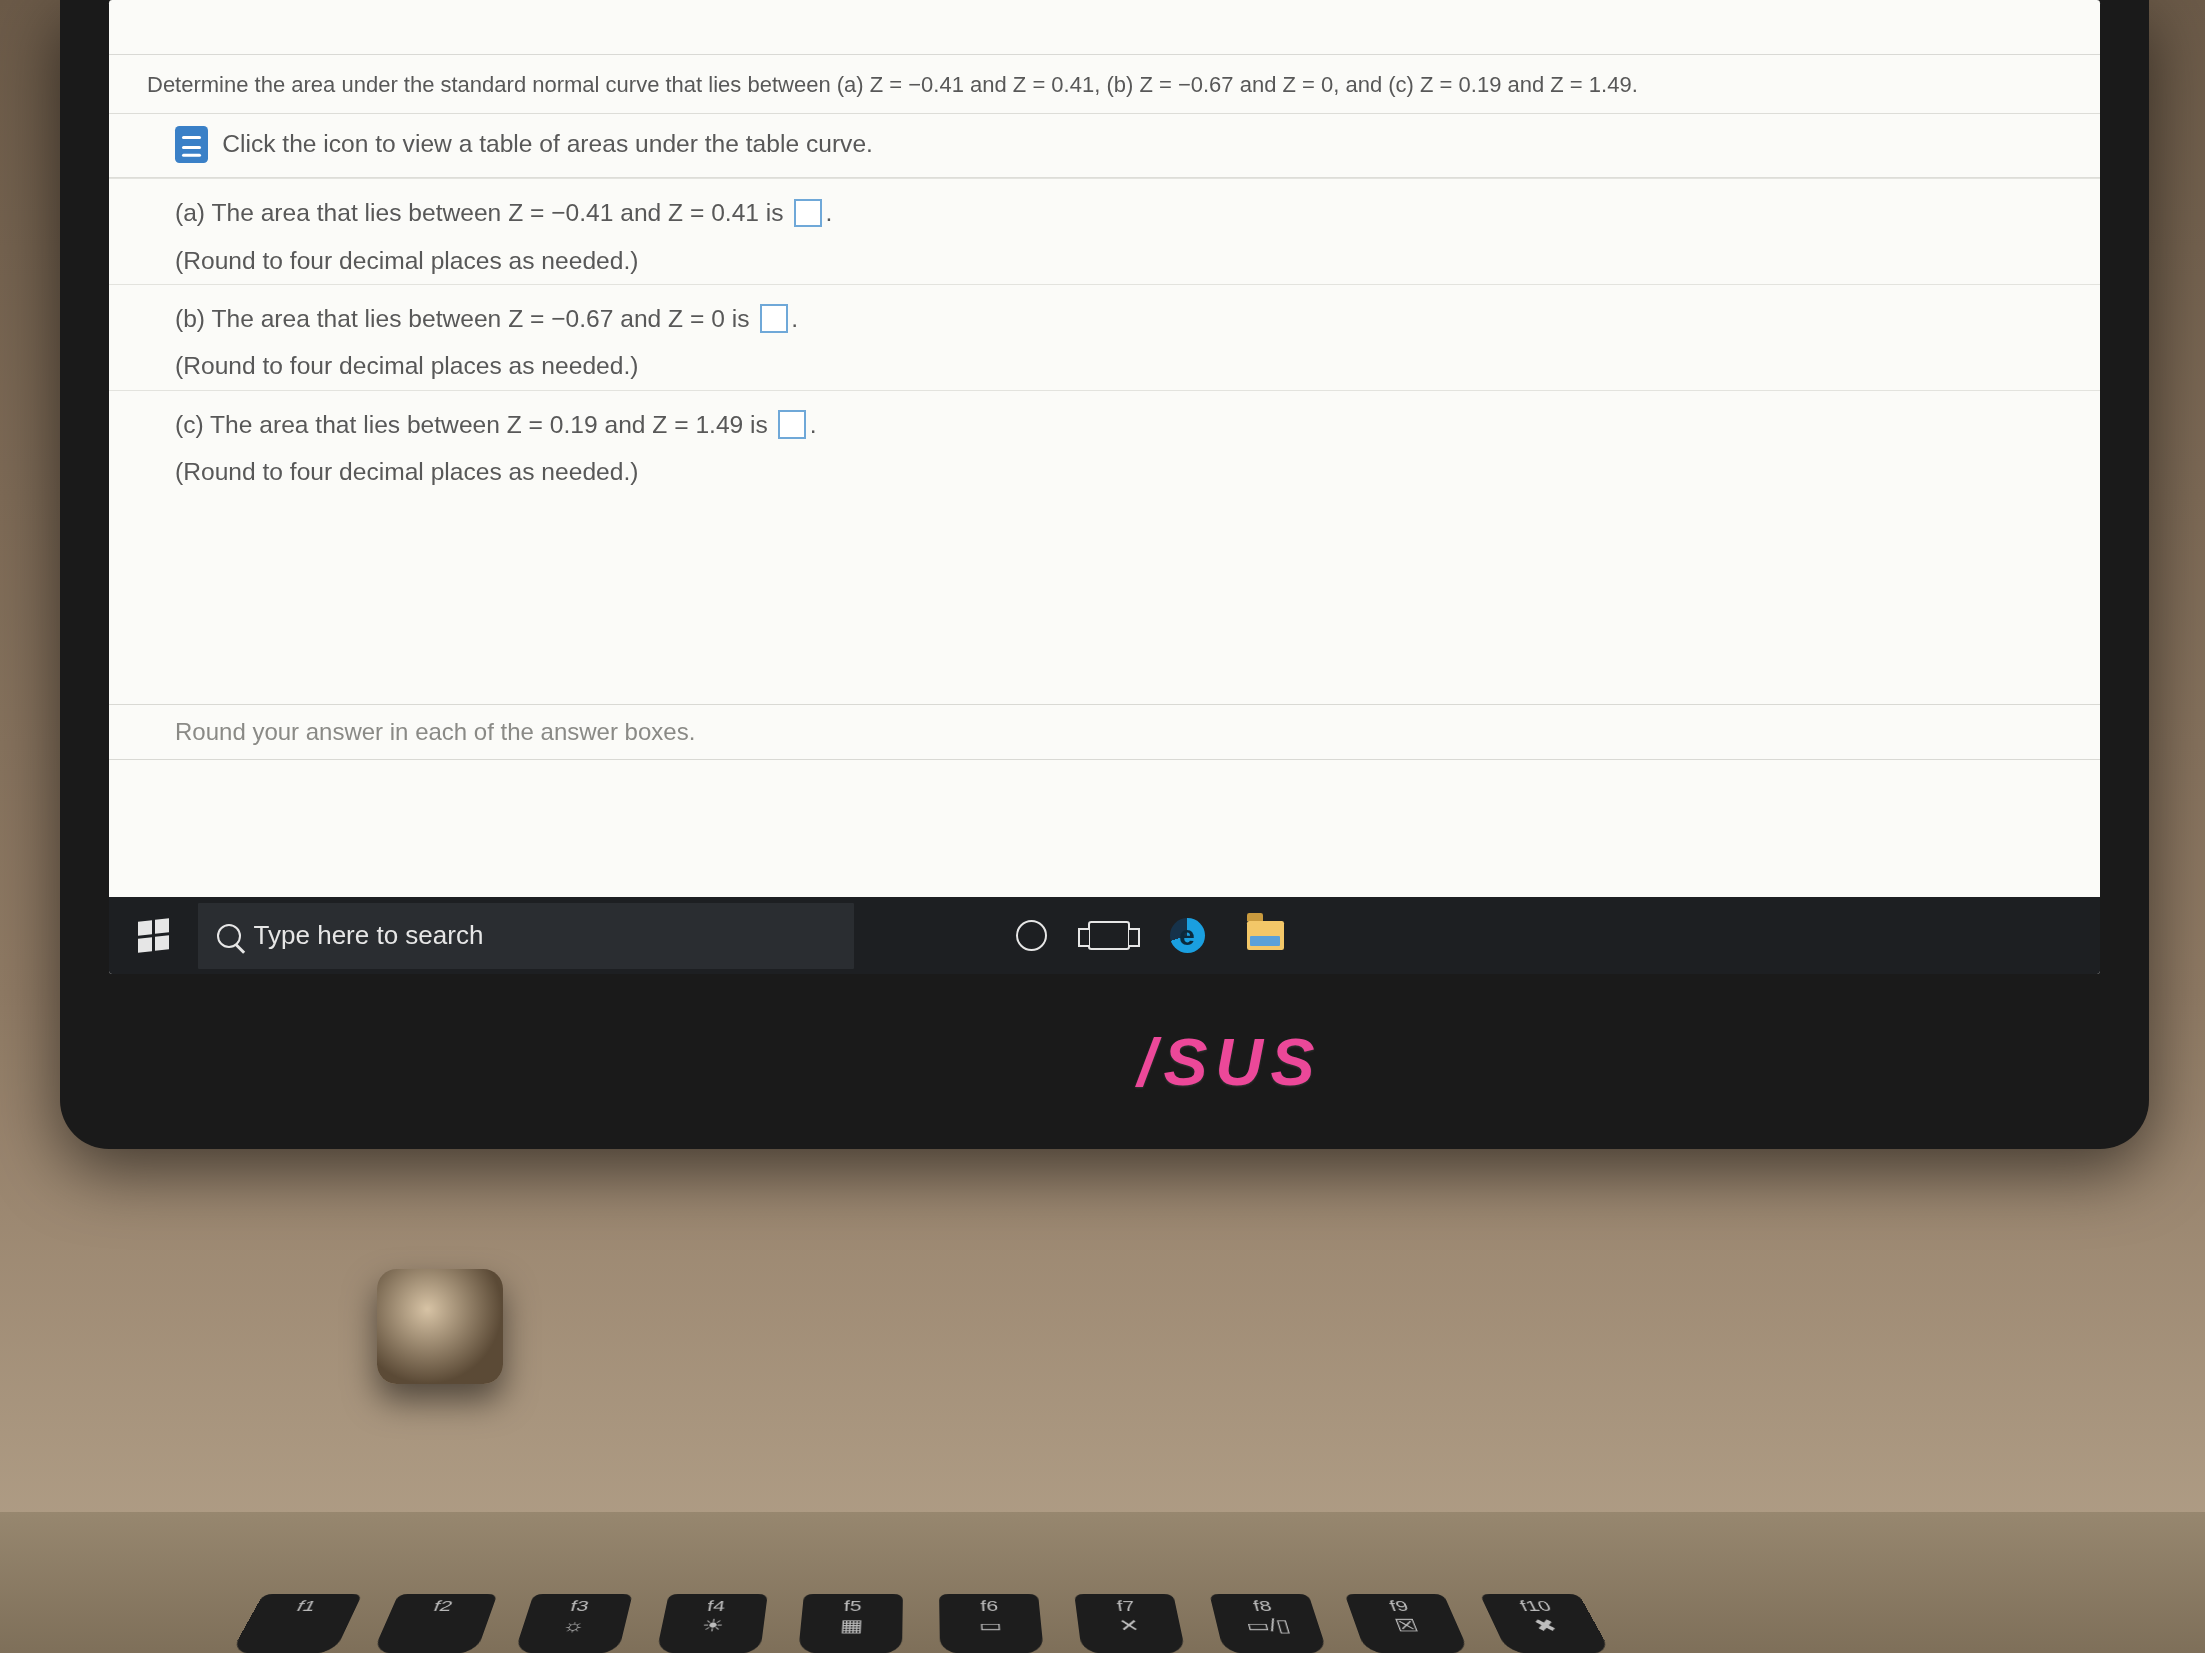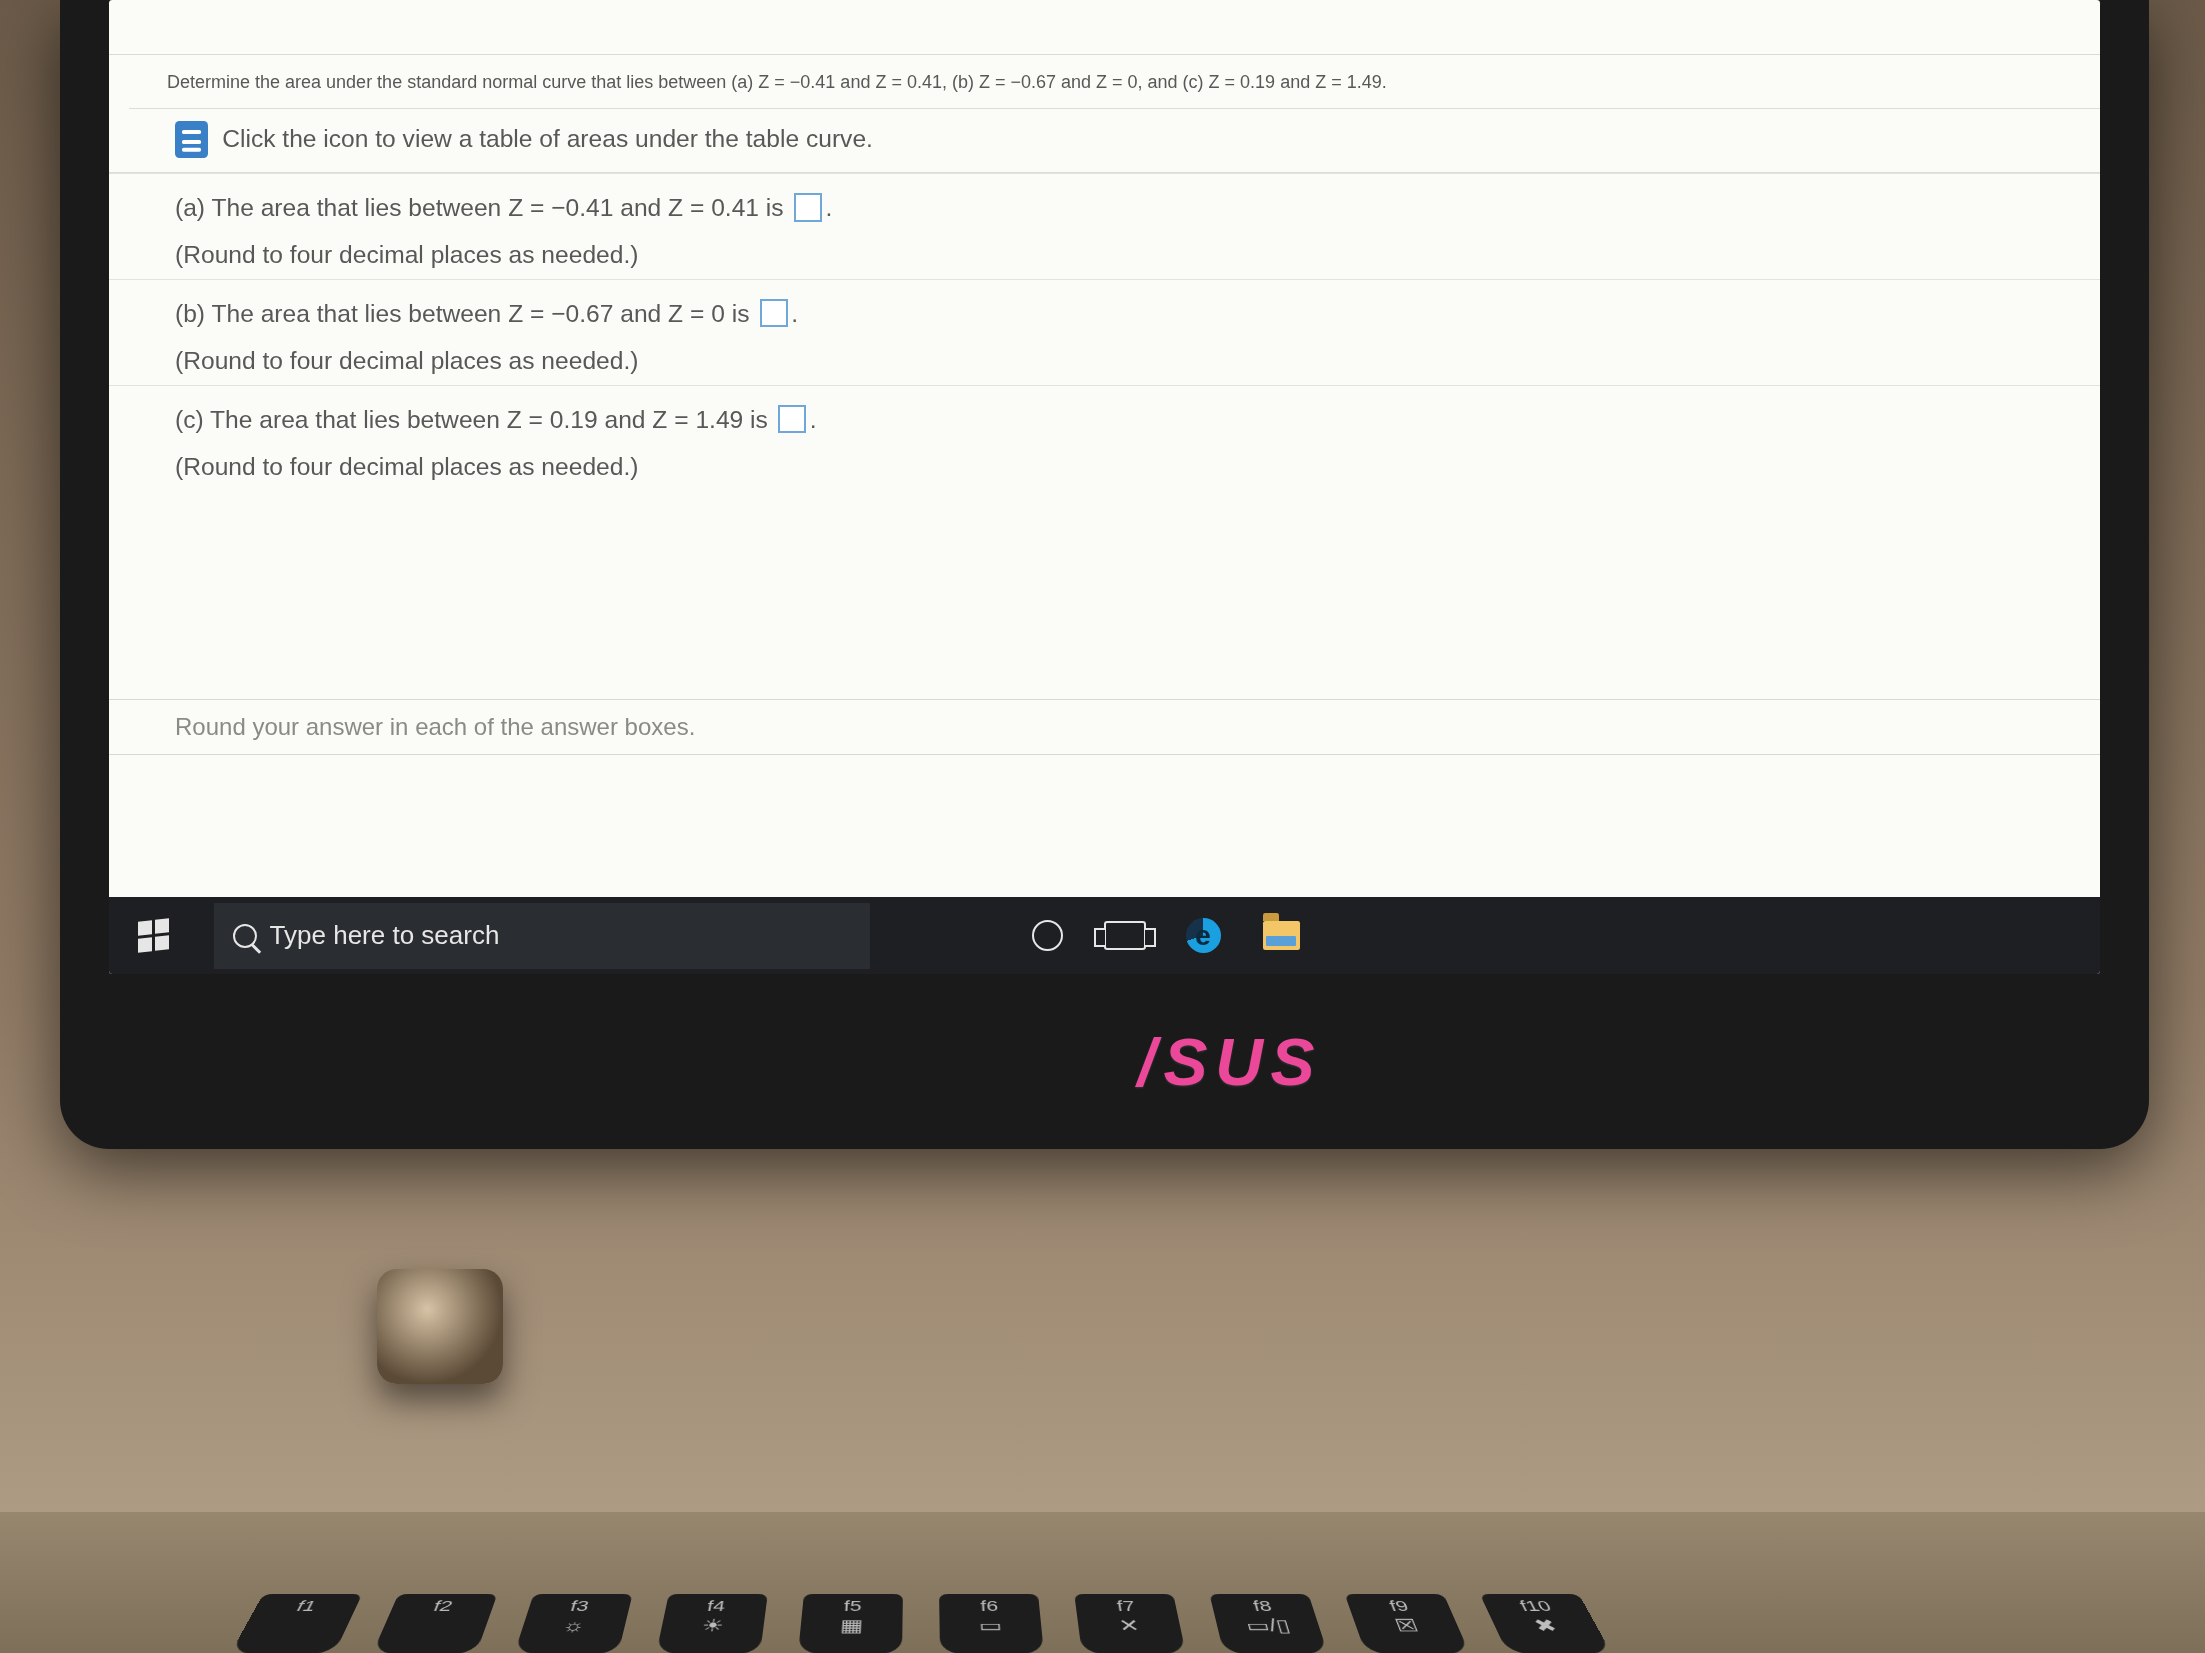--- a/index.html
+++ b/index.html
@@ -40,23 +40,22 @@
     width: 100%;
     height: calc(100% - 77px);
     padding: 0;
     color: #585858;
     font-size: 24.6px;
   }
   .topbar-space { height: 55px; border-bottom: 0.5px solid #d9d9d5; }
   .prompt {
     padding: 15.3px 38px 13px 38px;
     border-bottom: 0.5px solid #ddddd8;
-    font-size: 18px;
+    font-size: 22px;
     line-height: 1.35;
-    margin-left: 20px;
   }
   .tablelink {
     display: flex;
     align-items: center;
     gap: 14.2px;
     padding: 12px 38px 14.2px 66px;
     border-bottom: 0.5px solid #ddddd8;
   }
   .doc-icon {
     width: 33px;
@@ -131,21 +130,20 @@
     align-items: center;
     gap: 13px;
     width: 656px;
     height: 66px;
     background: #2a2d31;
     padding: 0 18.6px;
     color: #e6e6e6;
     font-size: 26px;
     border-radius: 1.1px;
     flex: 0 0 auto;
-    margin-left: 16px;
   }
   .searchicon {
     width: 24px; height: 24px;
     border: 2.7px solid #e6e6e6;
     border-radius: 50%;
     position: relative;
   }
   .searchicon::after {
     content: "";
     position: absolute;

